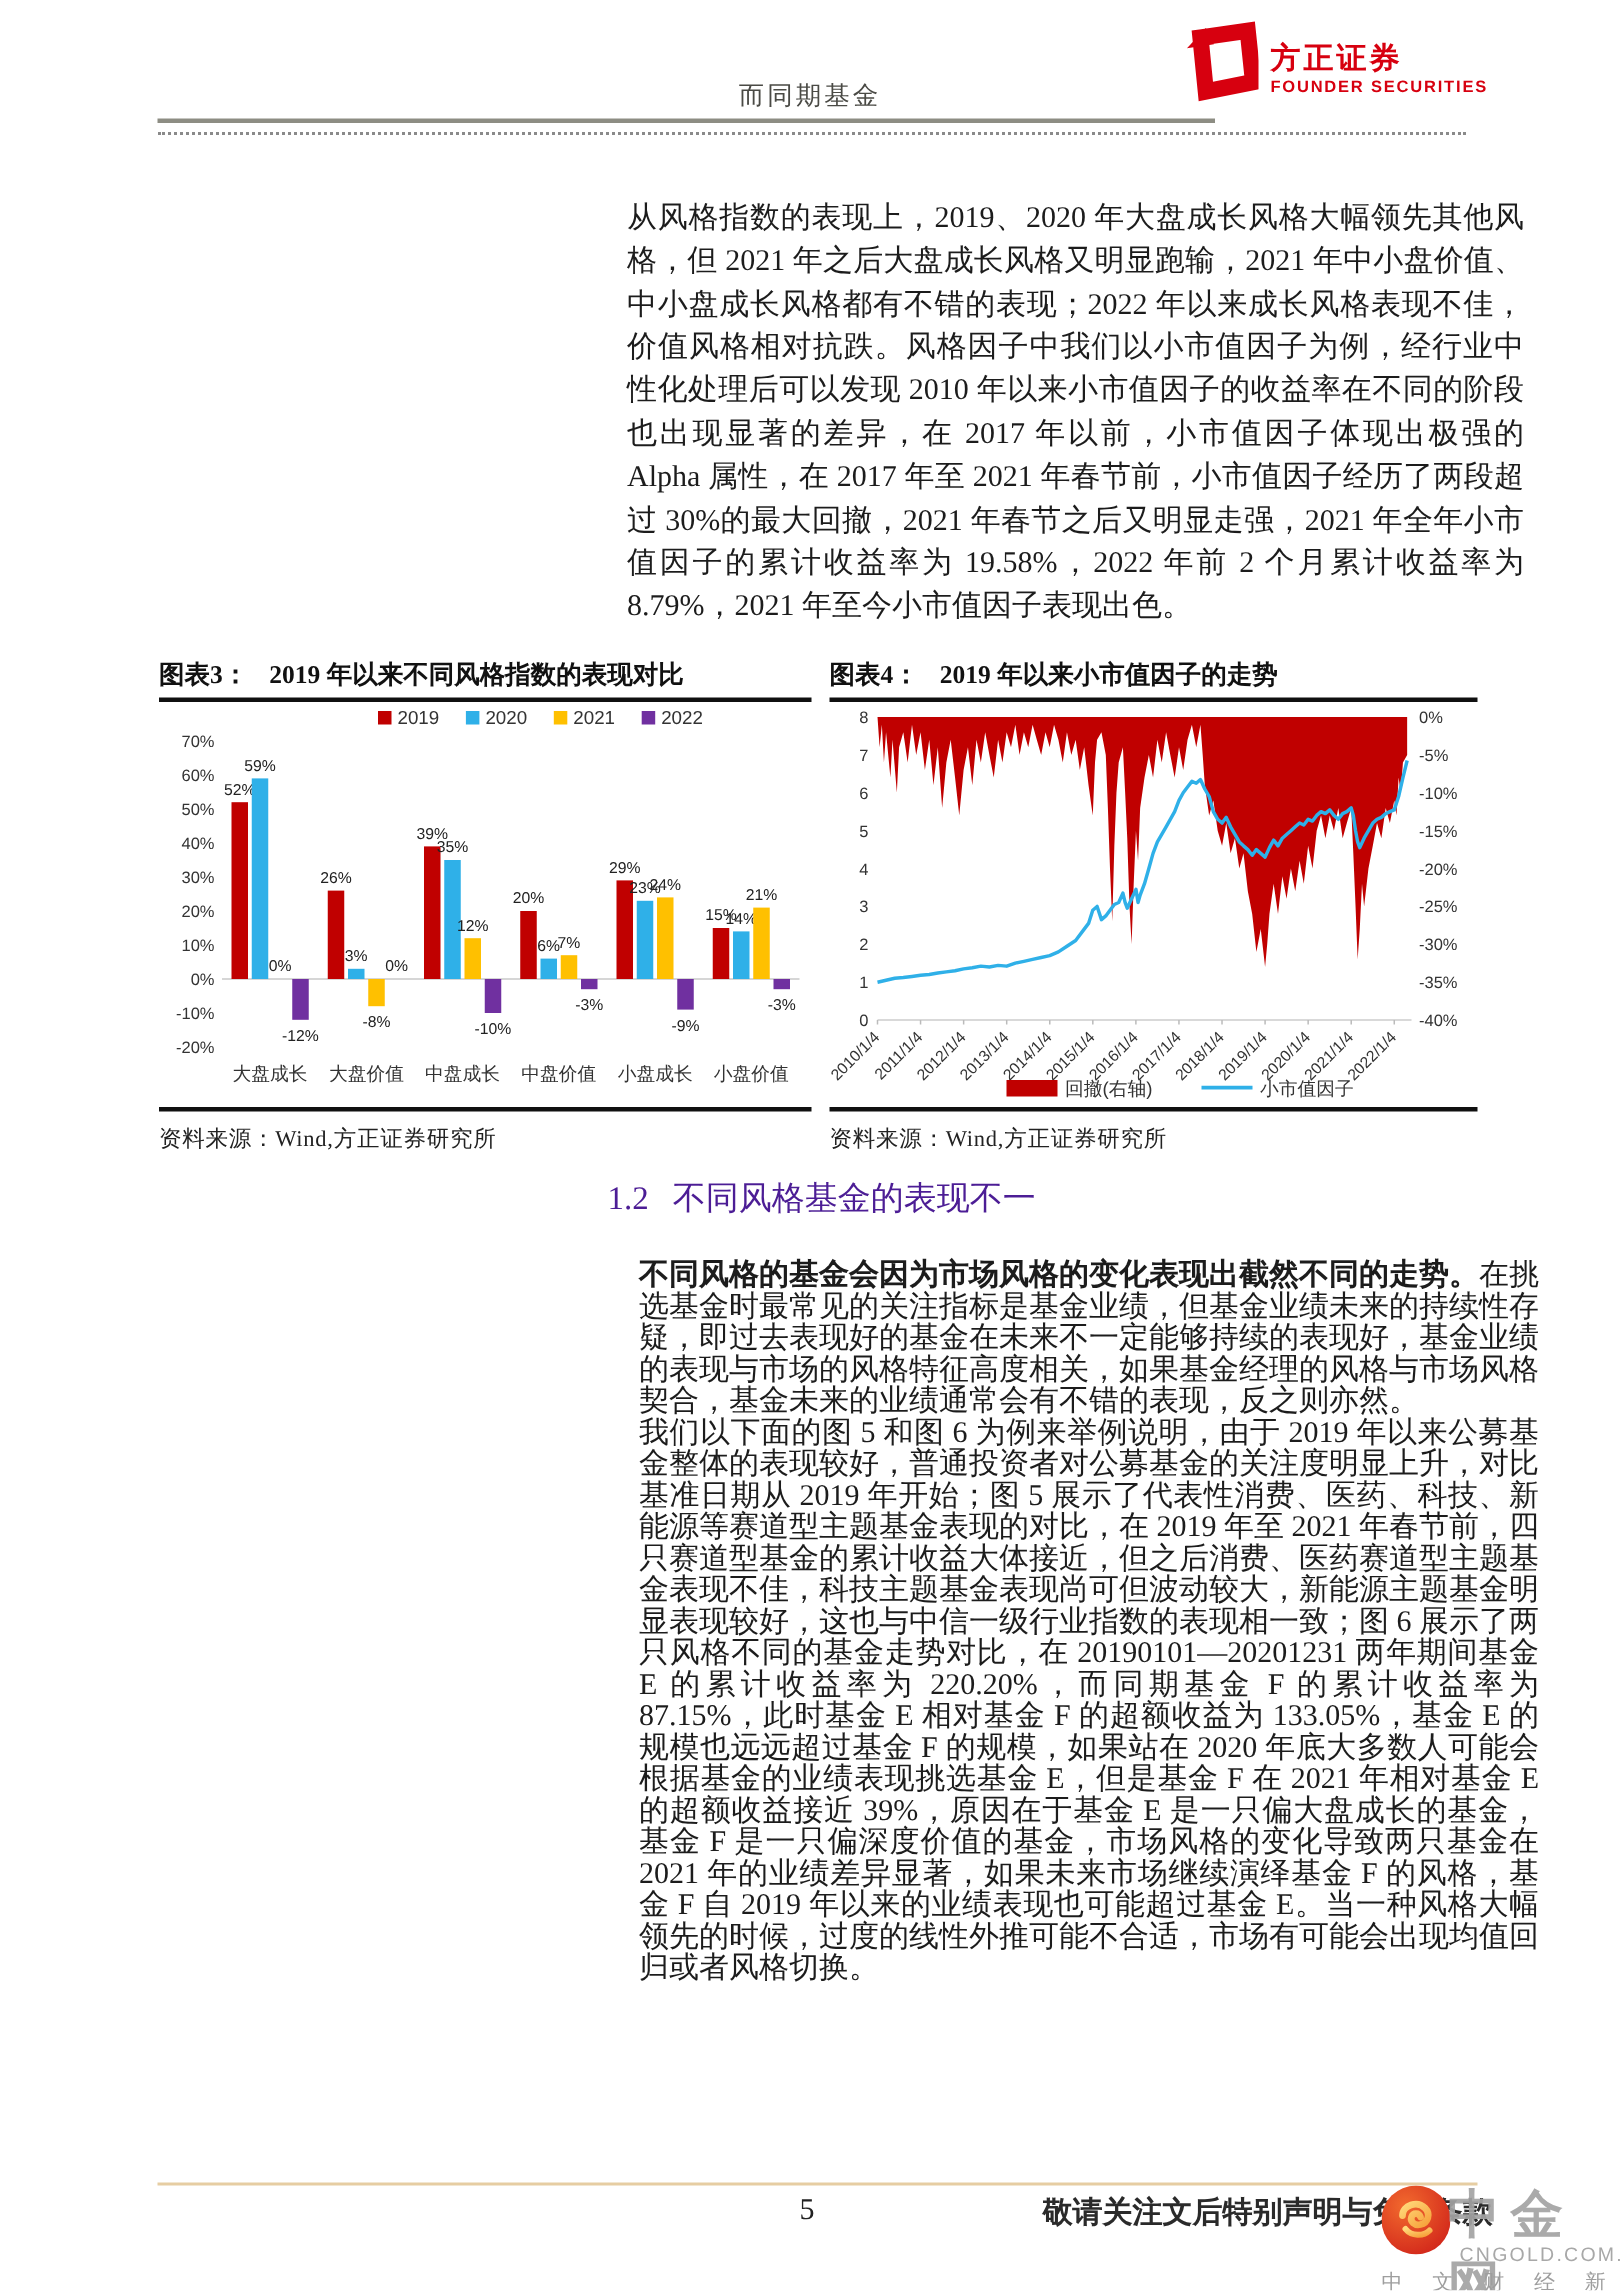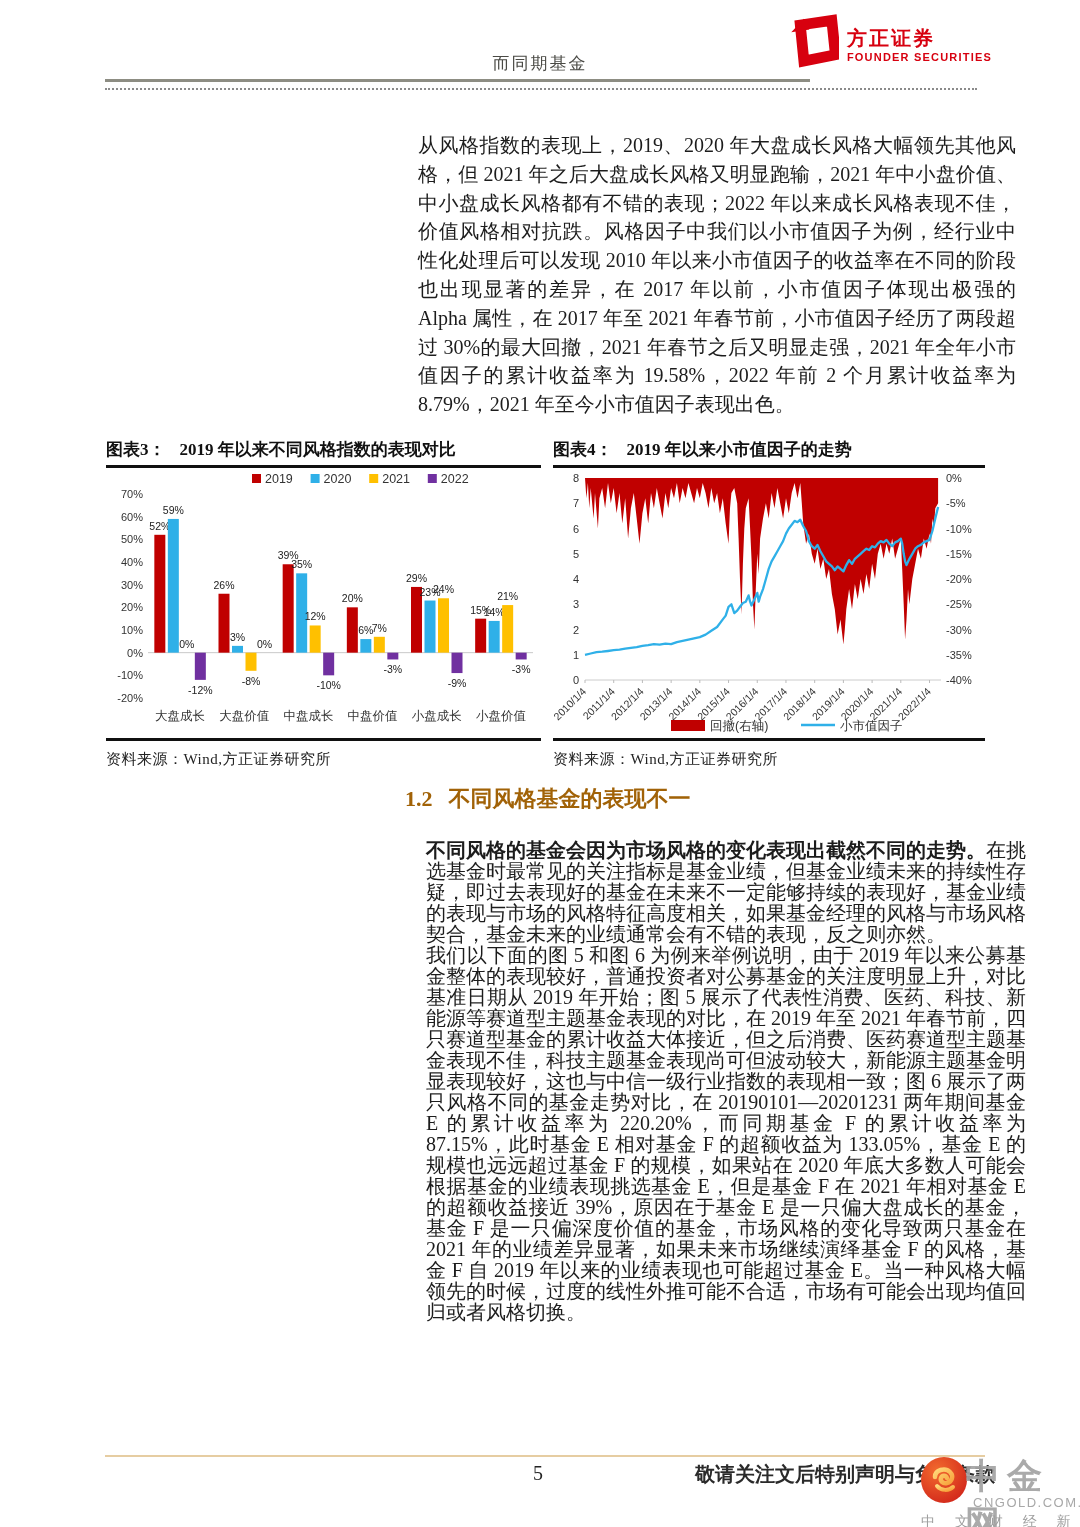--- a/index.html
+++ b/index.html
@@ -21,21 +21,21 @@
   .logo-txt { display:flex; flex-direction:column; }
   .logo-cn { font-family:"Liberation Sans","DejaVu Sans",sans-serif; font-weight:bold; font-size:20px; color:#d7000f; letter-spacing:2px; line-height:1.1; }
   .logo-en { font-family:"Liberation Sans","DejaVu Sans",sans-serif; font-weight:bold; font-size:11px; color:#d7000f; letter-spacing:1.2px; margin-top:2px; }
   
   .intro {
     position:absolute; top:131px; left:390px; width:598px;
     font-size:20px; line-height:28.8px; text-align:justify;margin-left:28px;
   }
   .sec-head {
     position:absolute; top:784px; left:405px;
-    font-size:22px; font-weight:bold; color:#a16207;
+    font-size:22px; font-weight:normal; color:#4c1d95;
   }
   .sec-head .num { margin-right:16px; }
   .sec-body {
     position:absolute; top:840px; left:390px; width:600px;
     font-size:20px; line-height:21px; text-align:justify;margin-left:36px;
   }
   .sec-body b { font-weight:bold; }
   
   .figure { position:absolute; top:438px; }
   .fig3 { left:106px;  width:435px; }

